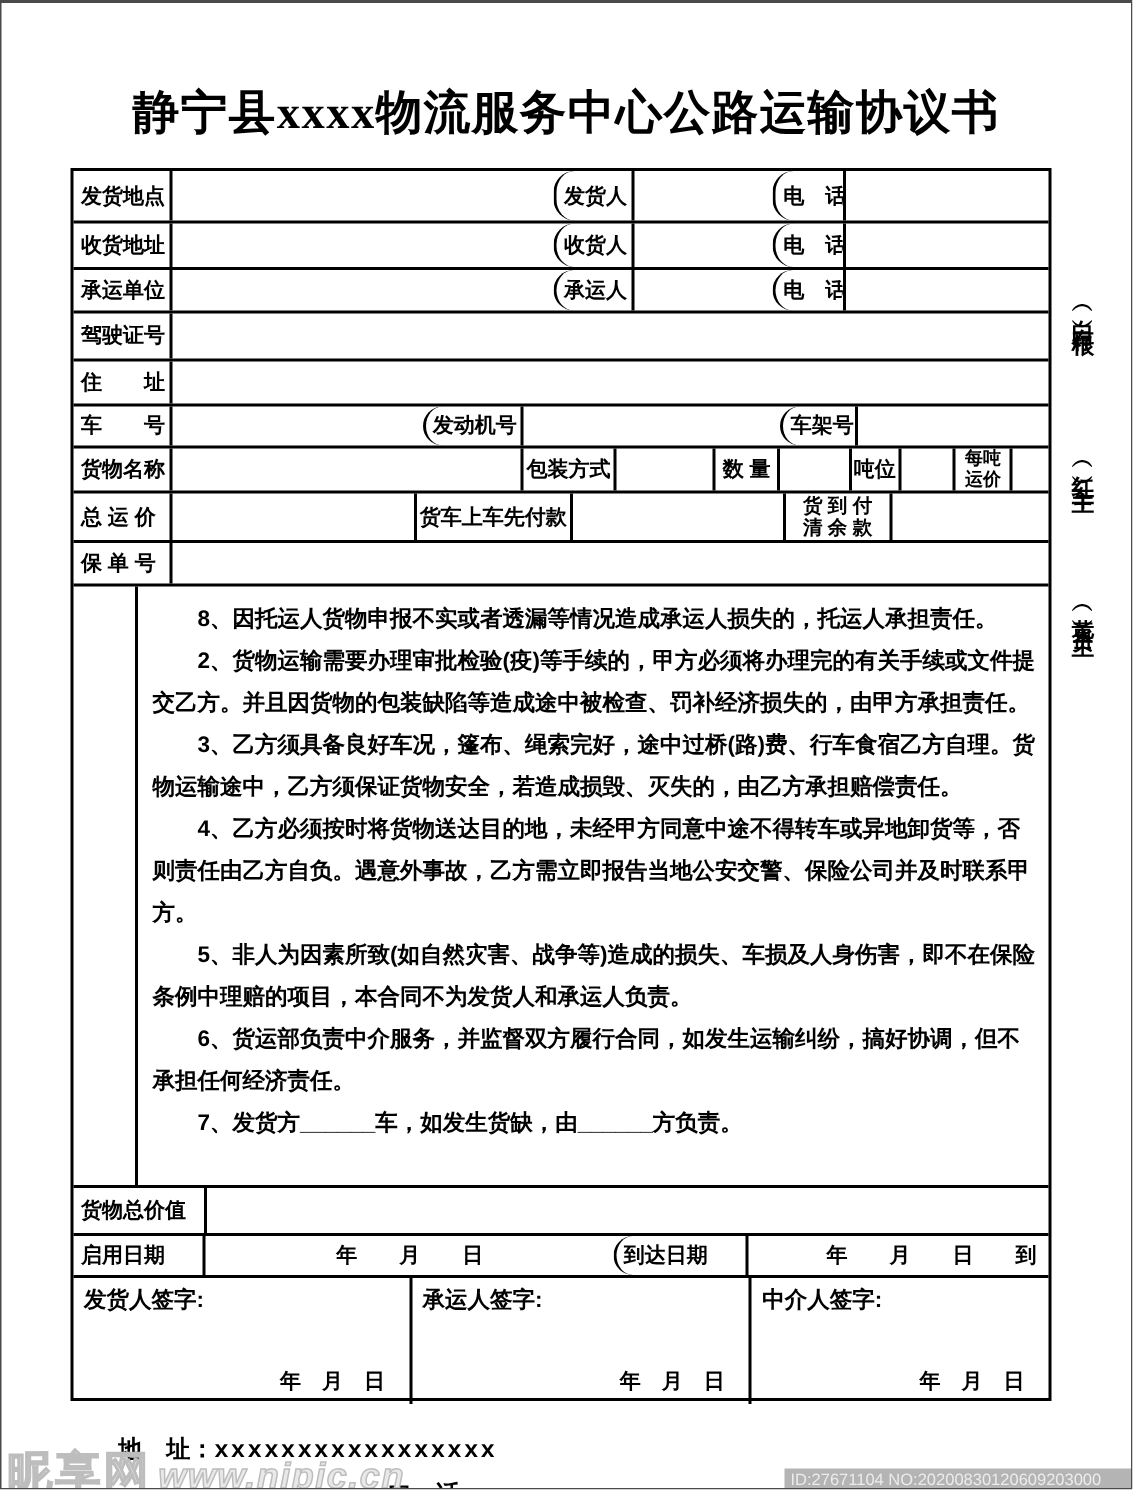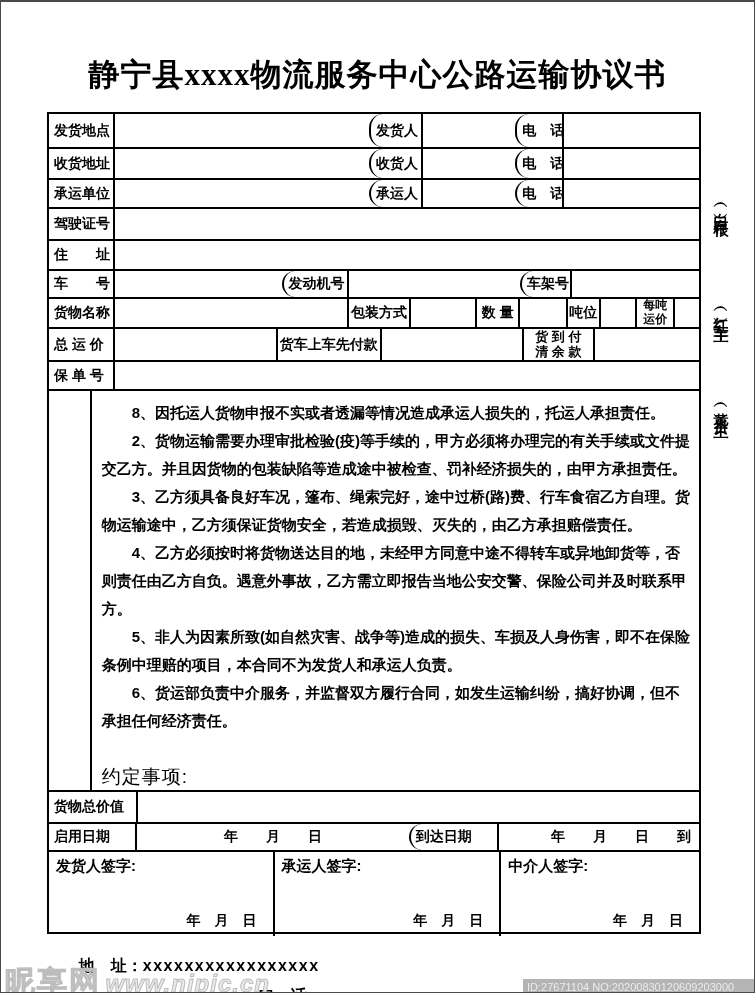--- a/index.html
+++ b/index.html
@@ -34,21 +34,21 @@
   .agreed{font-size:19px;font-weight:normal;margin-top:28px;letter-spacing:1px;}
   .datec{font-weight:bold;font-size:14px;white-space:pre;}
   .sigcell{position:relative;}
   .siglabel{position:absolute;top:5px;left:7px;font-weight:bold;font-size:15px;white-space:pre;}
   .sigdate{position:absolute;bottom:6px;right:16px;font-weight:bold;font-size:14px;white-space:pre;}
   .side{
     position:absolute;left:703px;width:26px;writing-mode:vertical-rl;text-orientation:mixed;
     font-size:15px;font-weight:bold;letter-spacing:3px;white-space:pre;
   }
   .footer-line{position:absolute;font-size:16px;font-weight:bold;white-space:pre;}
-  .footer-line .xs{font-family:Liberation Sans, sans-serif;letter-spacing:1.5px;font-size:16px;text-align:center;}
+  .footer-line .xs{font-family:Liberation Mono, monospace;letter-spacing:1.5px;font-size:16px;text-align:center;}
   .wm{
     position:absolute;left:4px;top:960px;white-space:nowrap;
     color:#e9e9e9;-webkit-text-stroke:1px #bdbdbd;font-weight:bold;
   }
   .wm .site{font-size:30px;letter-spacing:2px;}
   .wm .url{font-size:24px;font-style:italic;letter-spacing:1px;}
   .idbox{
     position:absolute;left:522px;top:977px;width:233px;height:16px;
     background:#b4b4b4;color:#ececec;font-size:11px;line-height:16px;
     padding-left:4px;box-sizing:border-box;white-space:nowrap;overflow:hidden;
@@ -141,20 +141,21 @@
 
     <div class="row" style="height:401px">
       <div class="cell terms-strip" style="width:41px"></div>
       <div class="cell terms-cell" style="width:613px">
         <p>8、因托运人货物申报不实或者透漏等情况造成承运人损失的，托运人承担责任。</p>
         <p>2、货物运输需要办理审批检验(疫)等手续的，甲方必须将办理完的有关手续或文件提交乙方。并且因货物的包装缺陷等造成途中被检查、罚补经济损失的，由甲方承担责任。</p>
         <p>3、乙方须具备良好车况，篷布、绳索完好，途中过桥(路)费、行车食宿乙方自理。货物运输途中，乙方须保证货物安全，若造成损毁、灭失的，由乙方承担赔偿责任。</p>
         <p>4、乙方必须按时将货物送达目的地，未经甲方同意中途不得转车或异地卸货等，否则责任由乙方自负。遇意外事故，乙方需立即报告当地公安交警、保险公司并及时联系甲方。</p>
         <p>5、非人为因素所致(如自然灾害、战争等)造成的损失、车损及人身伤害，即不在保险条例中理赔的项目，本合同不为发货人和承运人负责。</p>
         <p>6、货运部负责中介服务，并监督双方履行合同，如发生运输纠纷，搞好协调，但不承担任何经济责任。</p>
+        <p>7、发货方______车，如发生货缺，由______方负责。</p>
         <div class="agreed">约定事项:</div>
       </div>
     </div>
 
     <div class="row" style="height:32px">
       <div class="cell lbl" style="width:87px">货物总价值</div>
       <div class="cell" style="width:567px"></div>
     </div>
 
     <div class="row" style="height:28px">

